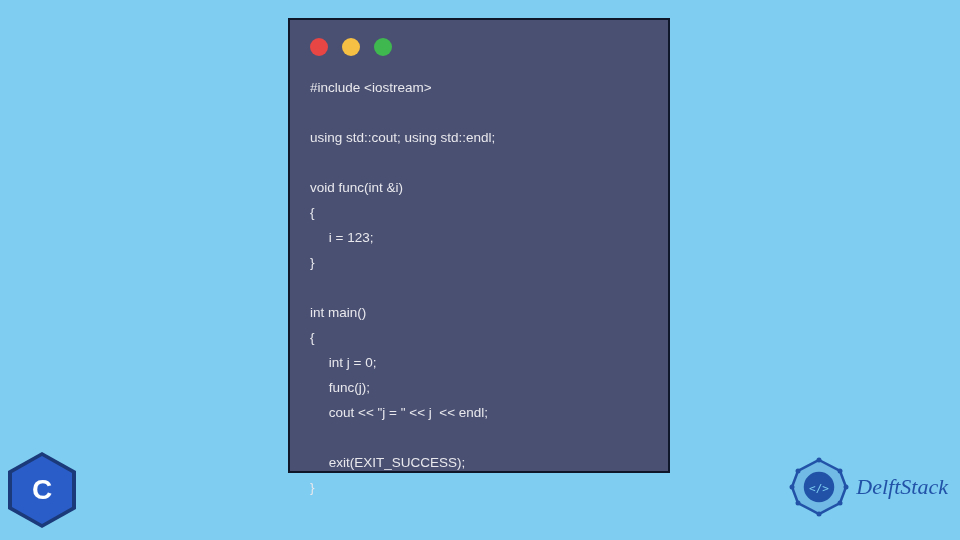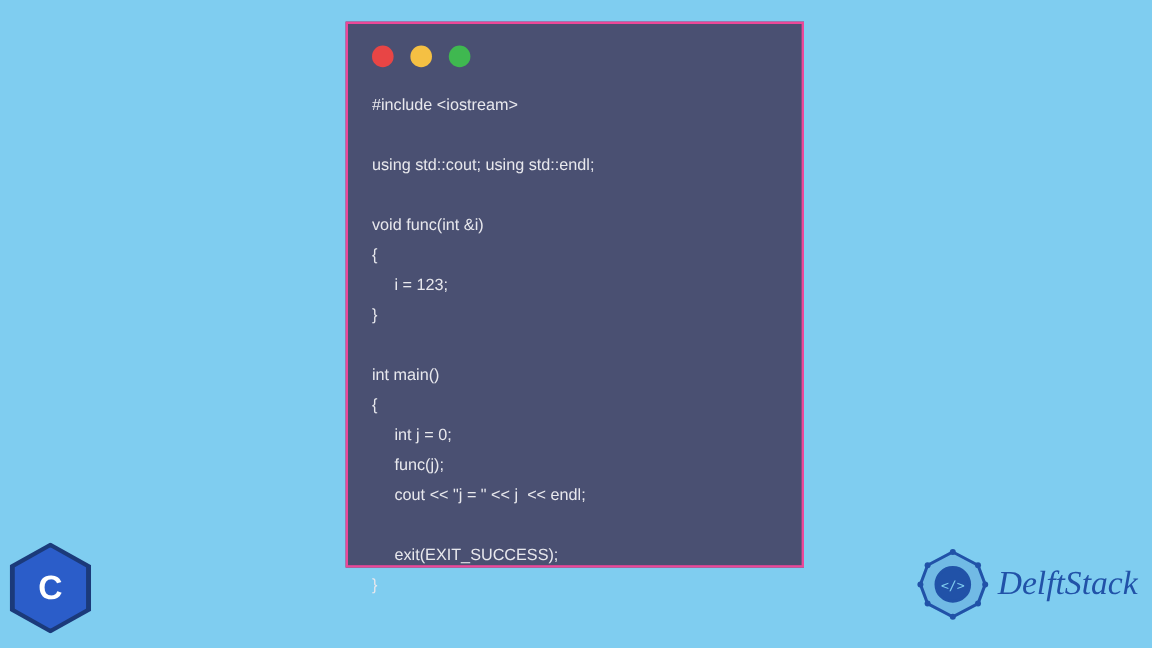--- a/index.html
+++ b/index.html
@@ -15,21 +15,21 @@
       font-family: Arial, sans-serif;
       overflow: hidden;
     }
     .code-window {
       position: absolute;
       left: 288px;
       top: 18px;
       width: 382px;
       height: 455px;
       background: #4a5072;
-      border: 2px solid #ec4899;
+      border: 2px solid #0f172a;
     }
     .traffic-lights {
       display: flex;
       gap: 14px;
       padding: 18px 20px 12px 20px;
     }
     .traffic-light {
       width: 18px;
       height: 18px;
       border-radius: 50%;
@@ -95,21 +95,21 @@
       align-items: center;
       gap: 6px;
     }
     .ds-logo {
       width: 62px;
       height: 62px;
       position: relative;
     }
     .ds-text {
       color: #2152a8;
-      font-size: 28px;
+      font-size: 22px;
       font-style: italic;
       font-weight: 500;
       font-family: Georgia, serif;
     }
   </style>
 </head>
 <body>
 
 <div class="code-window">
   <div class="traffic-lights">

